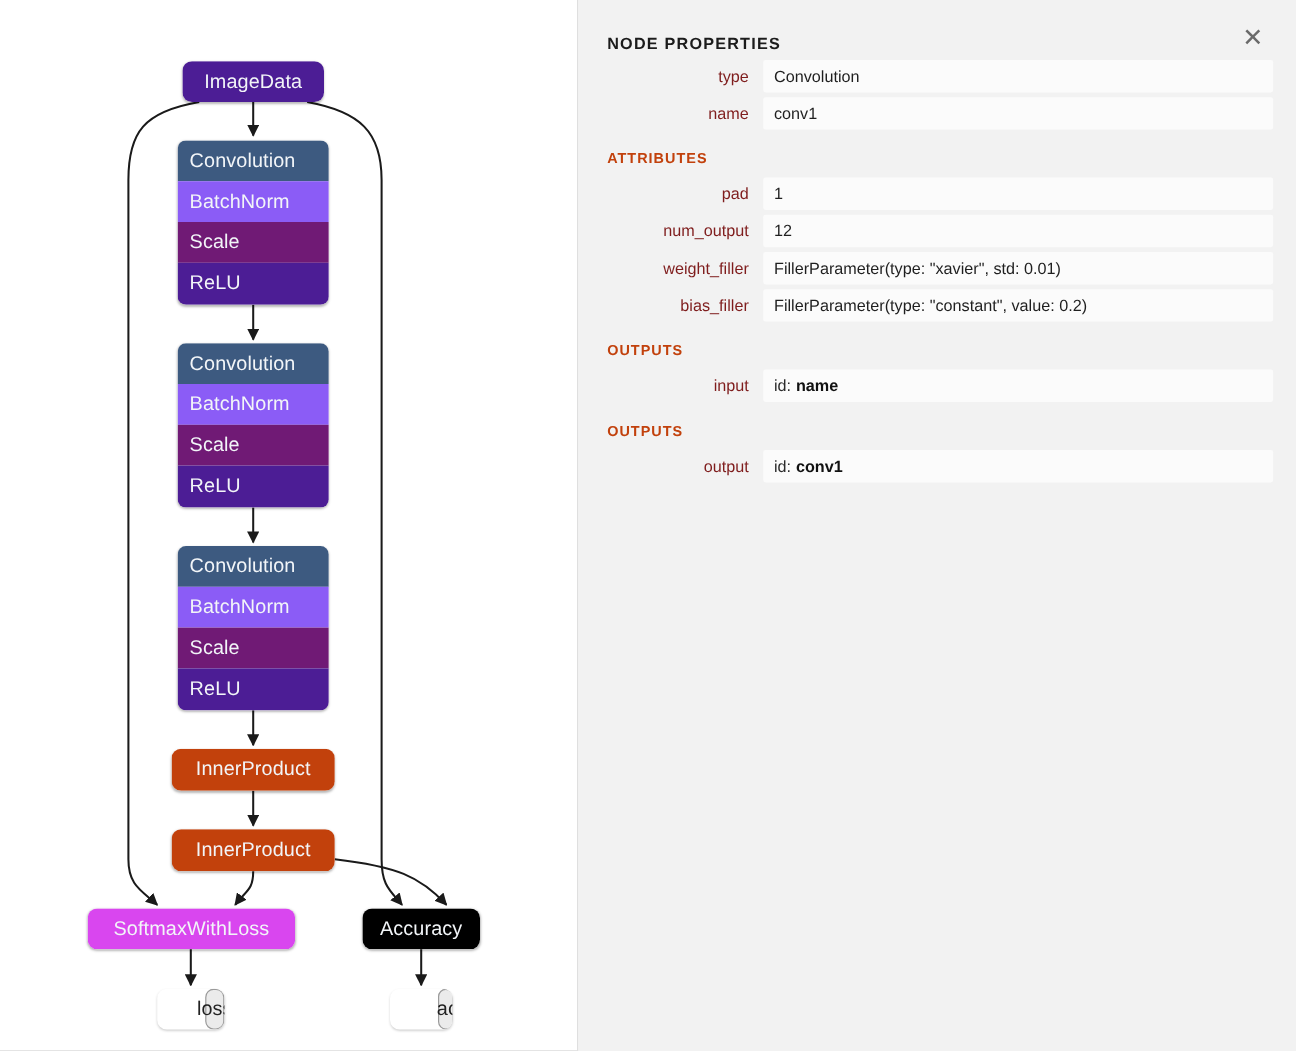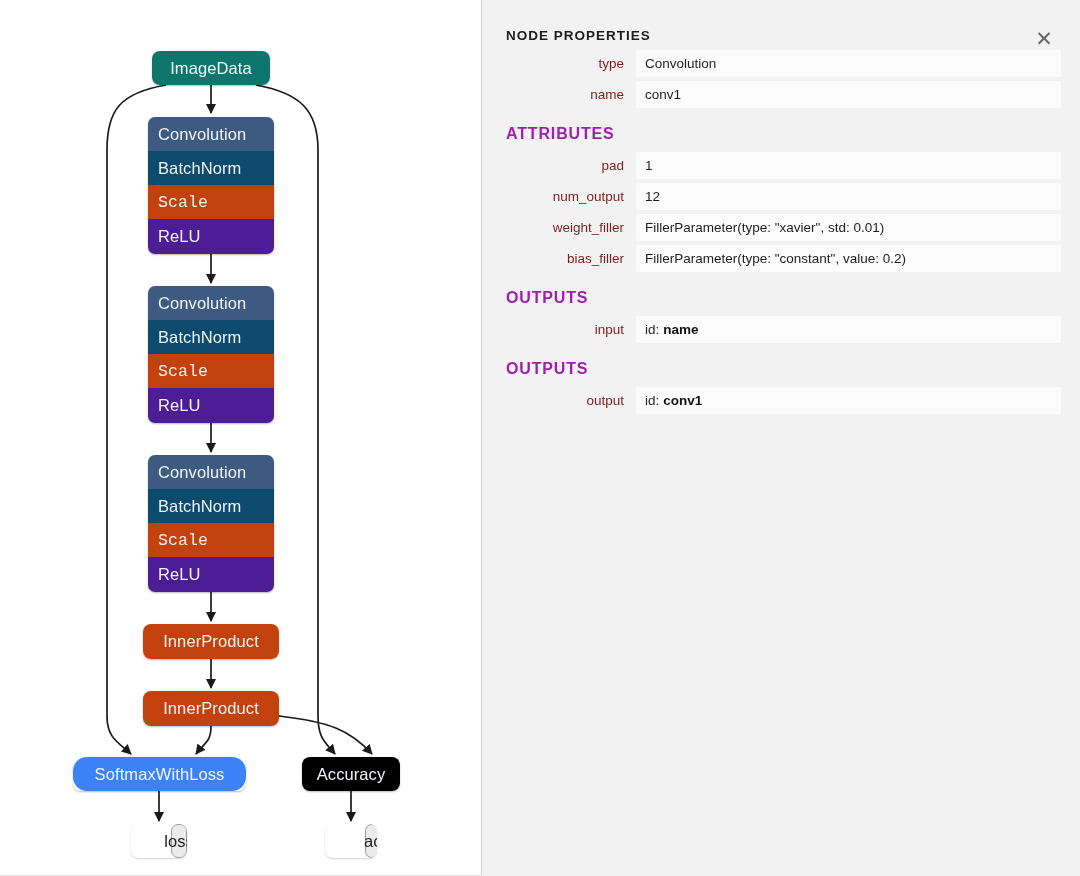--- a/index.html
+++ b/index.html
@@ -45,33 +45,33 @@
   .gseg {
     display: flex;
     align-items: center;
     padding-left: 10px;
     color: #f2f5f8;
     font-size: 16.5px;
     letter-spacing: .1px;
     white-space: nowrap;
   }
   .gseg.conv  { background: #3d5a80; }
-  .gseg.bn    { background: #0c4a6e; }
-  .gseg.scale { background: #c2410c; font-family: Liberation Mono, monospace; }
+  .gseg.bn    { background: #8b5cf6; }
+  .gseg.scale { background: #701a75; }
   .gseg.relu  { background: #4c1d95; }
   .gnode.single {
     border-radius: 8px;
   }
   .gnode.single .gseg {
     justify-content: center;
     padding-left: 0;
   }
-  .gseg.imagedata { background: #0f766e; }
+  .gseg.imagedata { background: #4c1d95; }
   .gseg.ip        { background: #c2410c; }
-  .gseg.softmax   { background: #3b82f6; border-radius: 14px; }
+  .gseg.softmax   { background: #d946ef; }
   .gseg.accuracy  { background: #000000; }
   .gseg.blob {
     background: #ebebeb;
     color: #222222;
     border: 1px solid #9a9a9a;
     border-radius: 7px;
     margin-left: 40px;
   }
   .gnode.blobnode { box-shadow: 0 1px 2px rgba(0,0,0,0.18); }
 
@@ -79,23 +79,23 @@
   #props-panel {
     position: relative;
     width: 598px;
     height: 876px;
     background: #f2f2f2;
     padding: 0 19px 0 24px;
     overflow: hidden;
   }
   #panel-header {
     display: flex;
-    align-items: flex-start;
+    align-items: flex-end;
     justify-content: space-between;
-    padding-top: 28px;
+    padding-top: 0;
     height: 44px;
   }
   #panel-title {
     font-size: 13.5px;
     font-weight: bold;
     letter-spacing: 1.0px;
     color: #1c1c1c;
   }
   #close-btn {
     width: 26px; height: 26px;
@@ -103,24 +103,24 @@
     cursor: pointer;
     display: flex; align-items: center; justify-content: center;
     color: #6a6a6a;
     font-size: 21px;
     line-height: 1;
     font-weight: 300;
     background: none; border: none;
     font-family: "Liberation Sans", sans-serif;
   }
   .section-head {
-    font-size: 16px;
+    font-size: 12px;
     font-weight: bold;
     letter-spacing: 0.85px;
-    color: #a21caf;
+    color: #c2410c;
     margin: 17px 0 9px 0;
   }
   .prop-row {
     display: flex;
     align-items: stretch;
     margin-bottom: 4px;
     min-height: 27px;
   }
   .prop-label {
     width: 130px;

